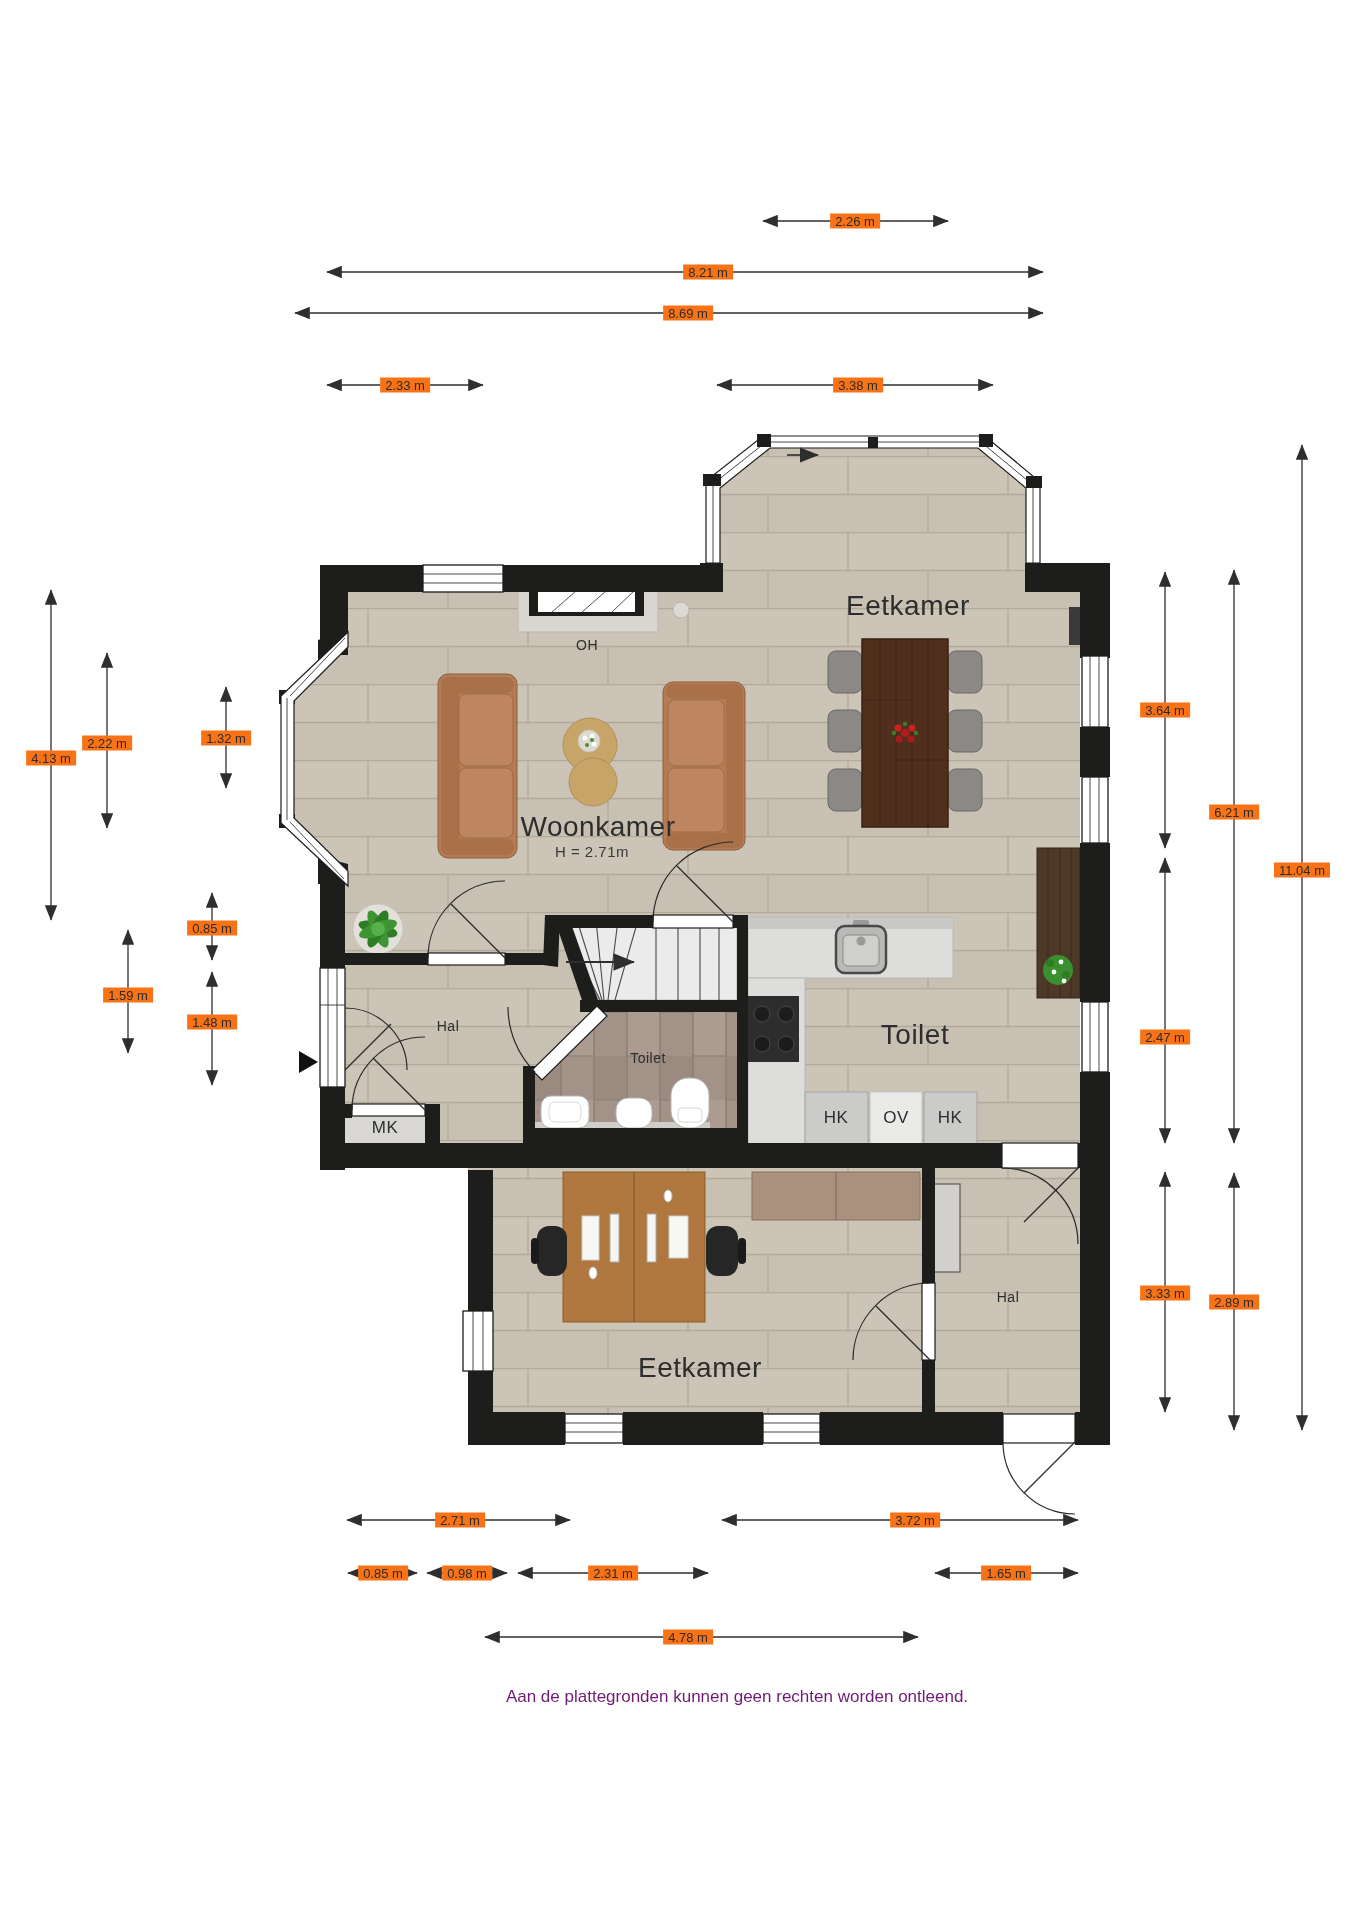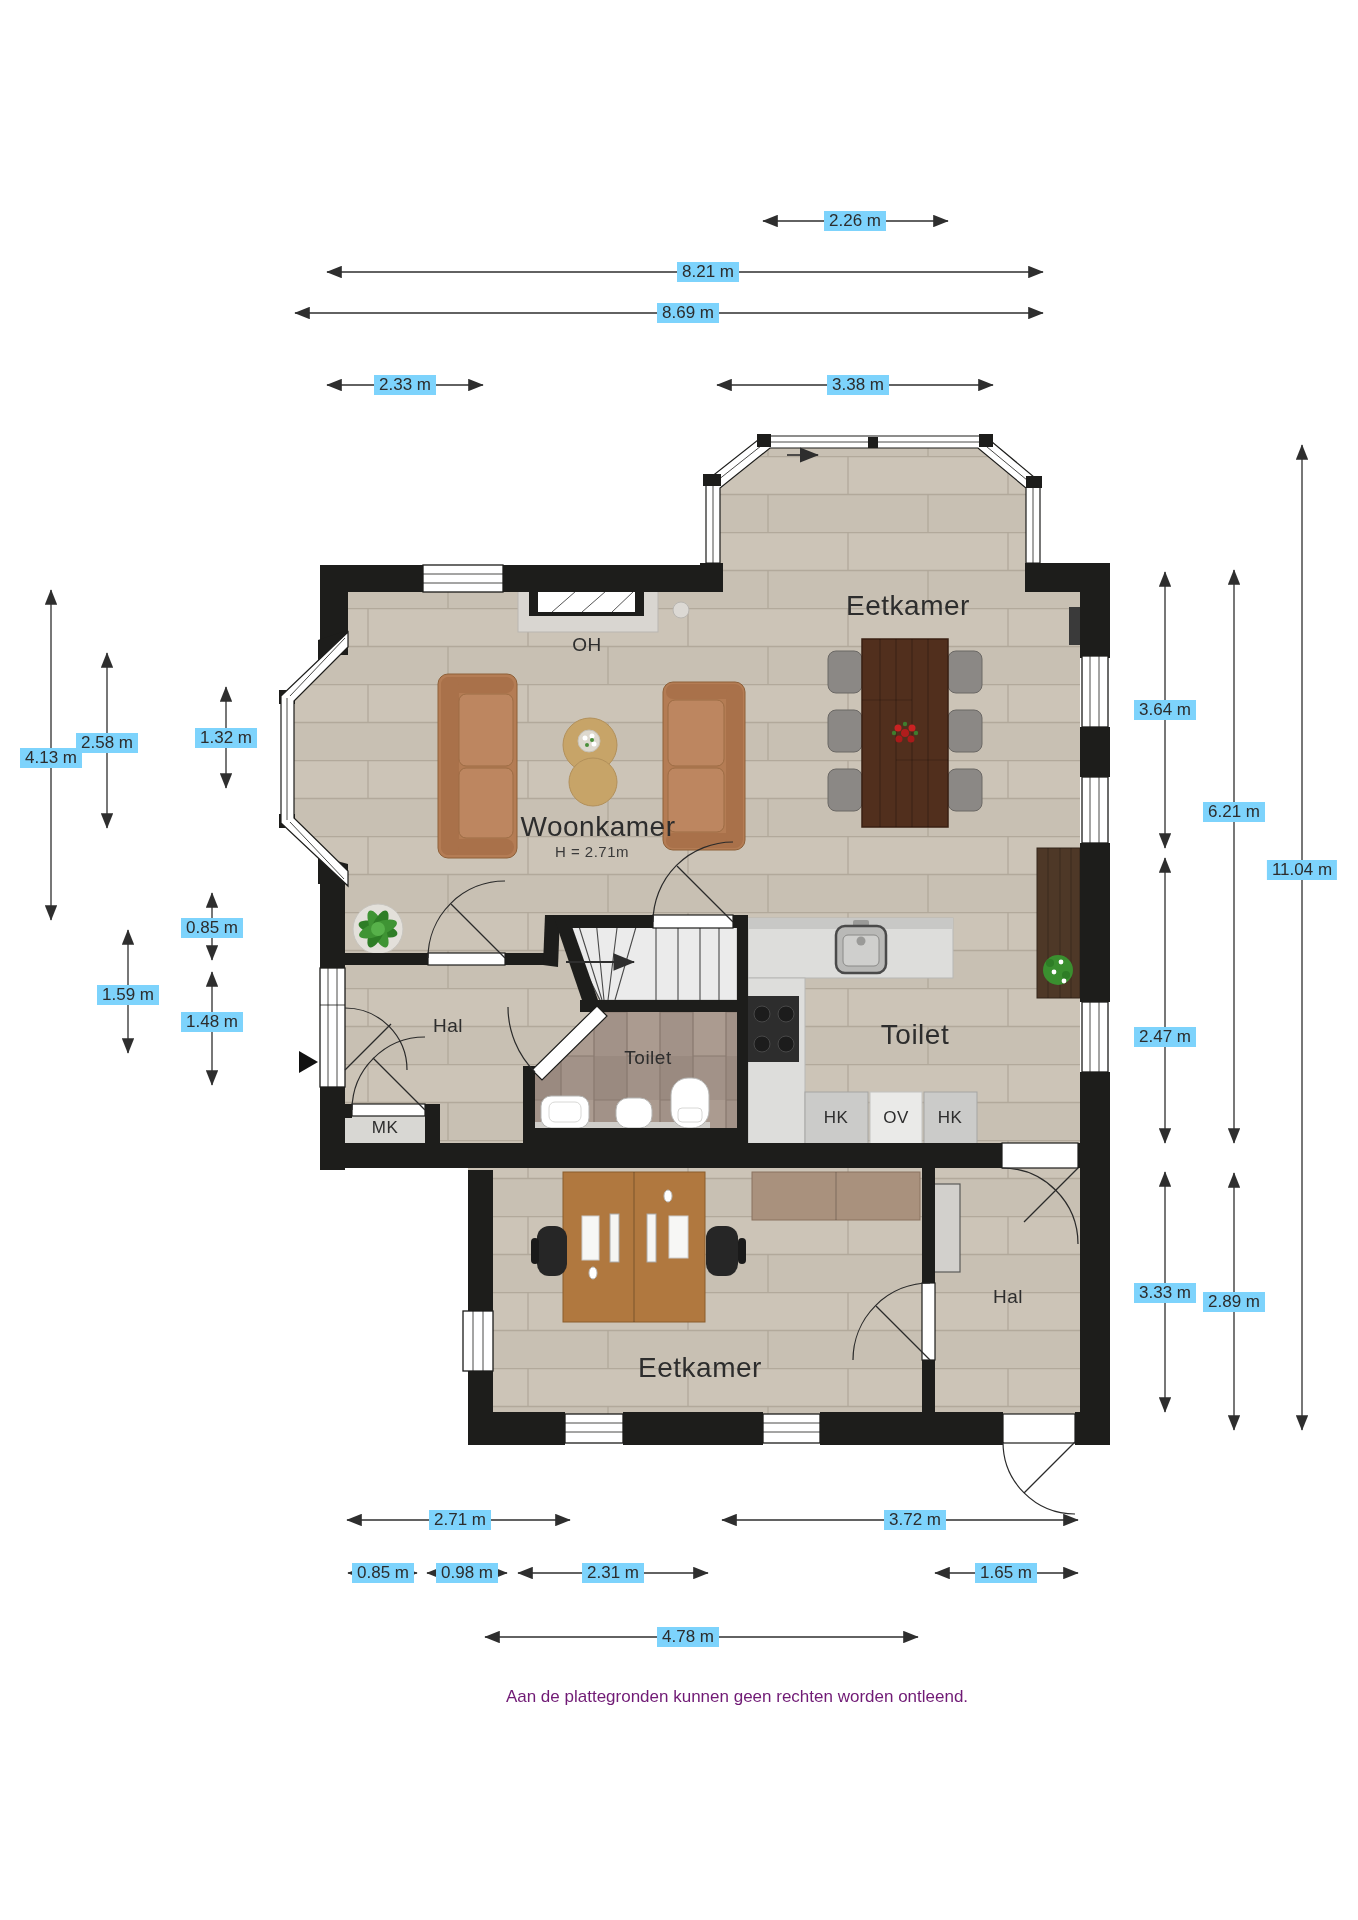--- a/index.html
+++ b/index.html
@@ -1,23 +1,23 @@
 <!DOCTYPE html>
 <html><head>
 <meta charset="utf-8">
 <style>
   html,body{margin:0;padding:0;background:#ffffff;}
   body{width:1358px;height:1920px;position:relative;font-family:"Liberation Sans",sans-serif;}
   #plan{position:absolute;left:0;top:0;width:1358px;height:1920px;}
   .lbl{position:absolute;transform:translate(-50%,-50%);white-space:nowrap;color:#2d2d2d;}
   .room-label{font-size:28px;letter-spacing:.5px;}
-  .room-label.small{font-size:19px;}
+  .room-label.small{font-size:14px;}
   .room-label.tiny{font-size:17px;}
   .room-label.note{font-size:15px;color:#3a3a3a;}
-  .dim-label{font-size:17px;background:#7dd3fc;padding:0 5px;color:#2c2c2c;}
+  .dim-label{font-size:13px;background:#f97316;padding:0 5px;color:#2c2c2c;}
   .footer-note{font-size:17px;color:#701a75;}
 </style>
 </head>
 <body>
 
 <svg id="plan" viewBox="0 0 1358 1920" xmlns="http://www.w3.org/2000/svg">
   <defs>
     <marker id="arr" viewBox="0 0 10 8" refX="9.5" refY="4" markerWidth="12" markerHeight="9.6" orient="auto-start-reverse">
       <path d="M0,0 L10,4 L0,8 Z" fill="#2e2e2e"></path>
     </marker>
@@ -402,21 +402,21 @@
 
 <div class="lbl dim-label" style="left:460px;top:1520px">2.71 m</div>
 <div class="lbl dim-label" style="left:915px;top:1520px">3.72 m</div>
 <div class="lbl dim-label" style="left:383px;top:1573px">0.85 m</div>
 <div class="lbl dim-label" style="left:467px;top:1573px">0.98 m</div>
 <div class="lbl dim-label" style="left:613px;top:1573px">2.31 m</div>
 <div class="lbl dim-label" style="left:1006px;top:1573px">1.65 m</div>
 <div class="lbl dim-label" style="left:688px;top:1637px">4.78 m</div>
 
 <div class="lbl dim-label" style="left:51px;top:758px">4.13 m</div>
-<div class="lbl dim-label" style="left:107px;top:743px">2.58 m</div>
+<div class="lbl dim-label" style="left:107px;top:743px">2.22 m</div>
 <div class="lbl dim-label" style="left:226px;top:738px">1.32 m</div>
 <div class="lbl dim-label" style="left:212px;top:928px">0.85 m</div>
 <div class="lbl dim-label" style="left:128px;top:995px">1.59 m</div>
 <div class="lbl dim-label" style="left:212px;top:1022px">1.48 m</div>
 
 <div class="lbl dim-label" style="left:1165px;top:710px">3.64 m</div>
 <div class="lbl dim-label" style="left:1165px;top:1037px">2.47 m</div>
 <div class="lbl dim-label" style="left:1165px;top:1293px">3.33 m</div>
 <div class="lbl dim-label" style="left:1234px;top:812px">6.21 m</div>
 <div class="lbl dim-label" style="left:1234px;top:1302px">2.89 m</div>

